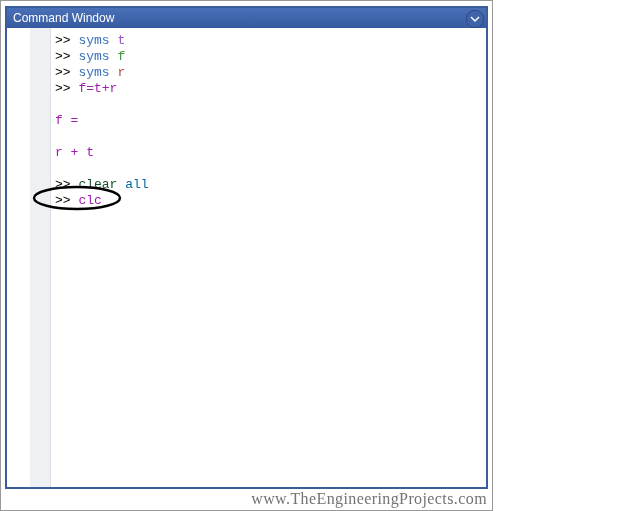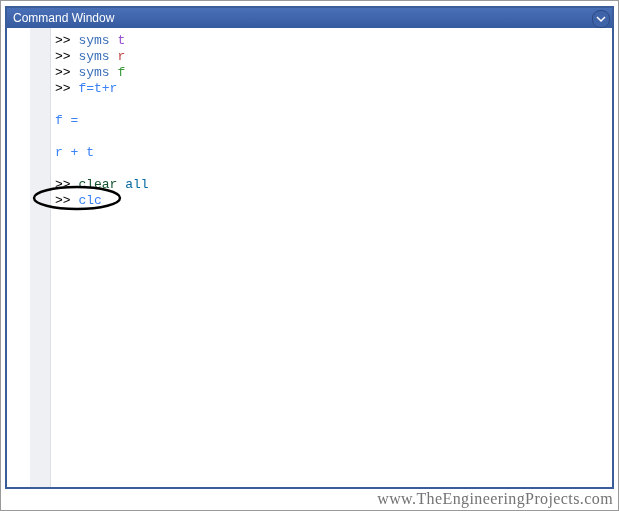--- a/index.html
+++ b/index.html
@@ -5,21 +5,21 @@
   html, body {
     margin: 0;
     padding: 0;
     width: 619px;
     height: 511px;
     font-family: sans-serif;
     background: #fff;
   }
   .outer-frame {
     box-sizing: border-box;
-    width: 619px;
+    width: 493px;
     height: 511px;
     border: 1px solid #999;
     position: relative;
     background: #fff;
   }
   .window-frame {
     box-sizing: border-box;
     position: absolute;
     left: 4px;
     top: 5px;
@@ -81,21 +81,21 @@
     font-size: 13px;
     line-height: 16px;
     color: #000;
     position: relative;
   }
   .line {
     white-space: pre;
     height: 16px;
   }
   .prompt { color: #000; }
-  .plain  { color: #3b82f6; }
+  .plain  { color: #a21caf; }
   .kw-syms { color: #3a6fb7; }  
   .sym-t  { color: #9a4fcf; }   
   .sym-r  { color: #c04848; }   
   .sym-f  { color: #3a9a3a; }   
   .kw-clear { color: #14532d; }
   .arg-all  { color: #0369a1; }
   .annotation {
     position: absolute;
     pointer-events: none;
   }
@@ -129,22 +129,22 @@
       <div class="gutter"></div>
       <div class="code-area" id="code-area">
 
         <div class="annotation" style="left:-22px; top:156px;">
           <svg width="96" height="28" viewBox="0 0 96 28">
             <ellipse cx="48" cy="14" rx="43" ry="11" fill="none" stroke="#000" stroke-width="2.4"></ellipse>
           </svg>
         </div>
 
       <div class="line"><span class="prompt">&gt;&gt; </span><span class="kw-syms">syms</span><span class="plain"> </span><span class="sym-t">t</span></div>
+          <div class="line"><span class="prompt">&gt;&gt; </span><span class="kw-syms">syms</span><span class="plain"> </span><span class="sym-f">f</span></div>
           <div class="line"><span class="prompt">&gt;&gt; </span><span class="kw-syms">syms</span><span class="plain"> </span><span class="sym-r">r</span></div>
-          <div class="line"><span class="prompt">&gt;&gt; </span><span class="kw-syms">syms</span><span class="plain"> </span><span class="sym-f">f</span></div>
           <div class="line"><span class="prompt">&gt;&gt; </span><span class="plain">f=t+r</span></div>
           <div class="line">&nbsp;</div>
           <div class="line"><span class="plain">f =</span></div>
           <div class="line">&nbsp;</div>
           <div class="line"><span class="plain">r + t</span></div>
           <div class="line">&nbsp;</div>
           <div class="line"><span class="prompt">&gt;&gt; </span><span class="kw-clear">clear</span><span class="plain"> </span><span class="arg-all">all</span></div>
           <div class="line"><span class="prompt">&gt;&gt; </span><span class="plain">clc</span></div>
         </div>
     </div>

